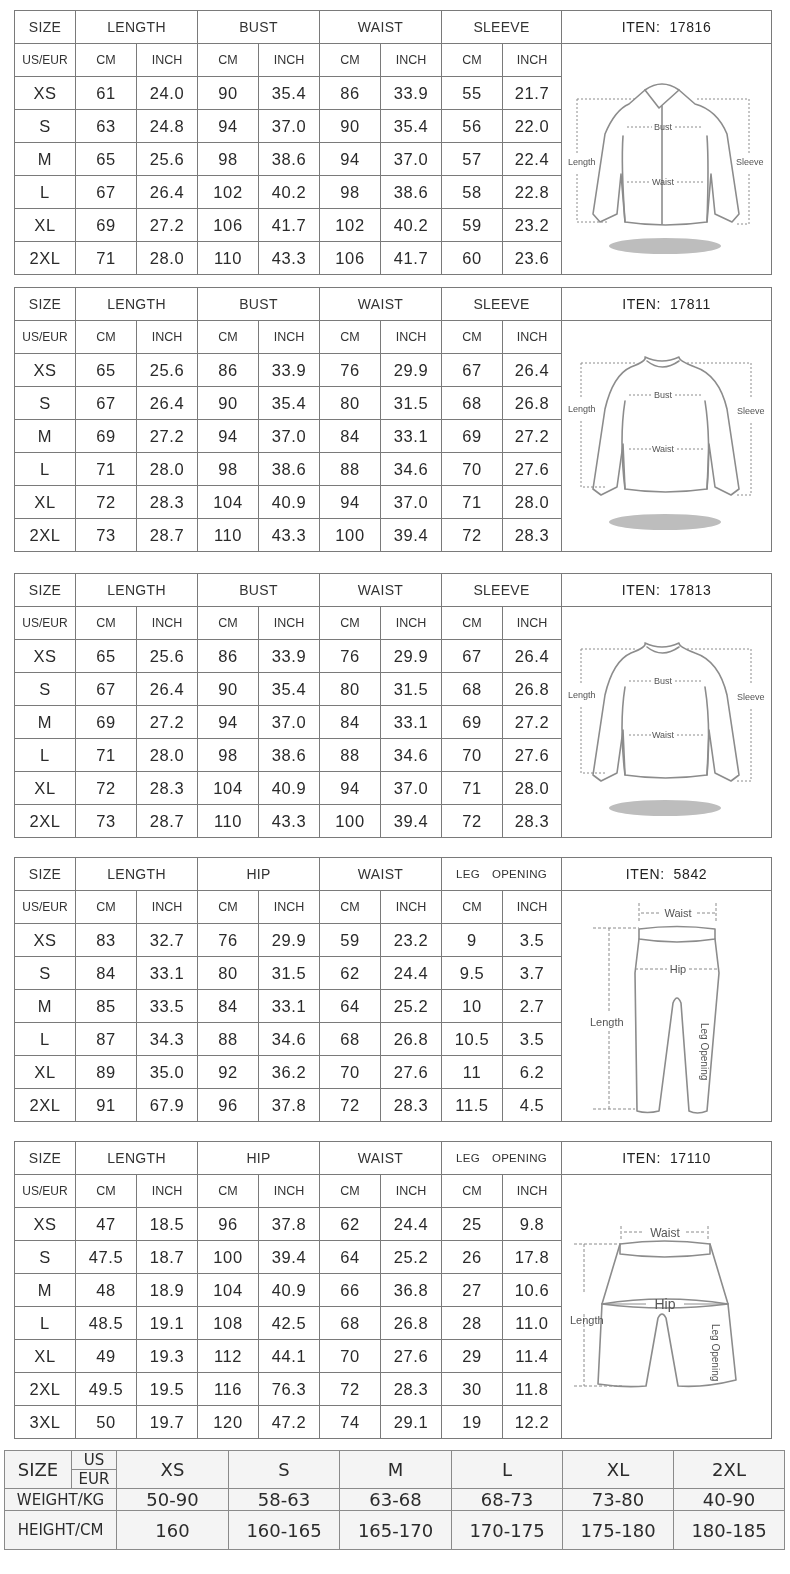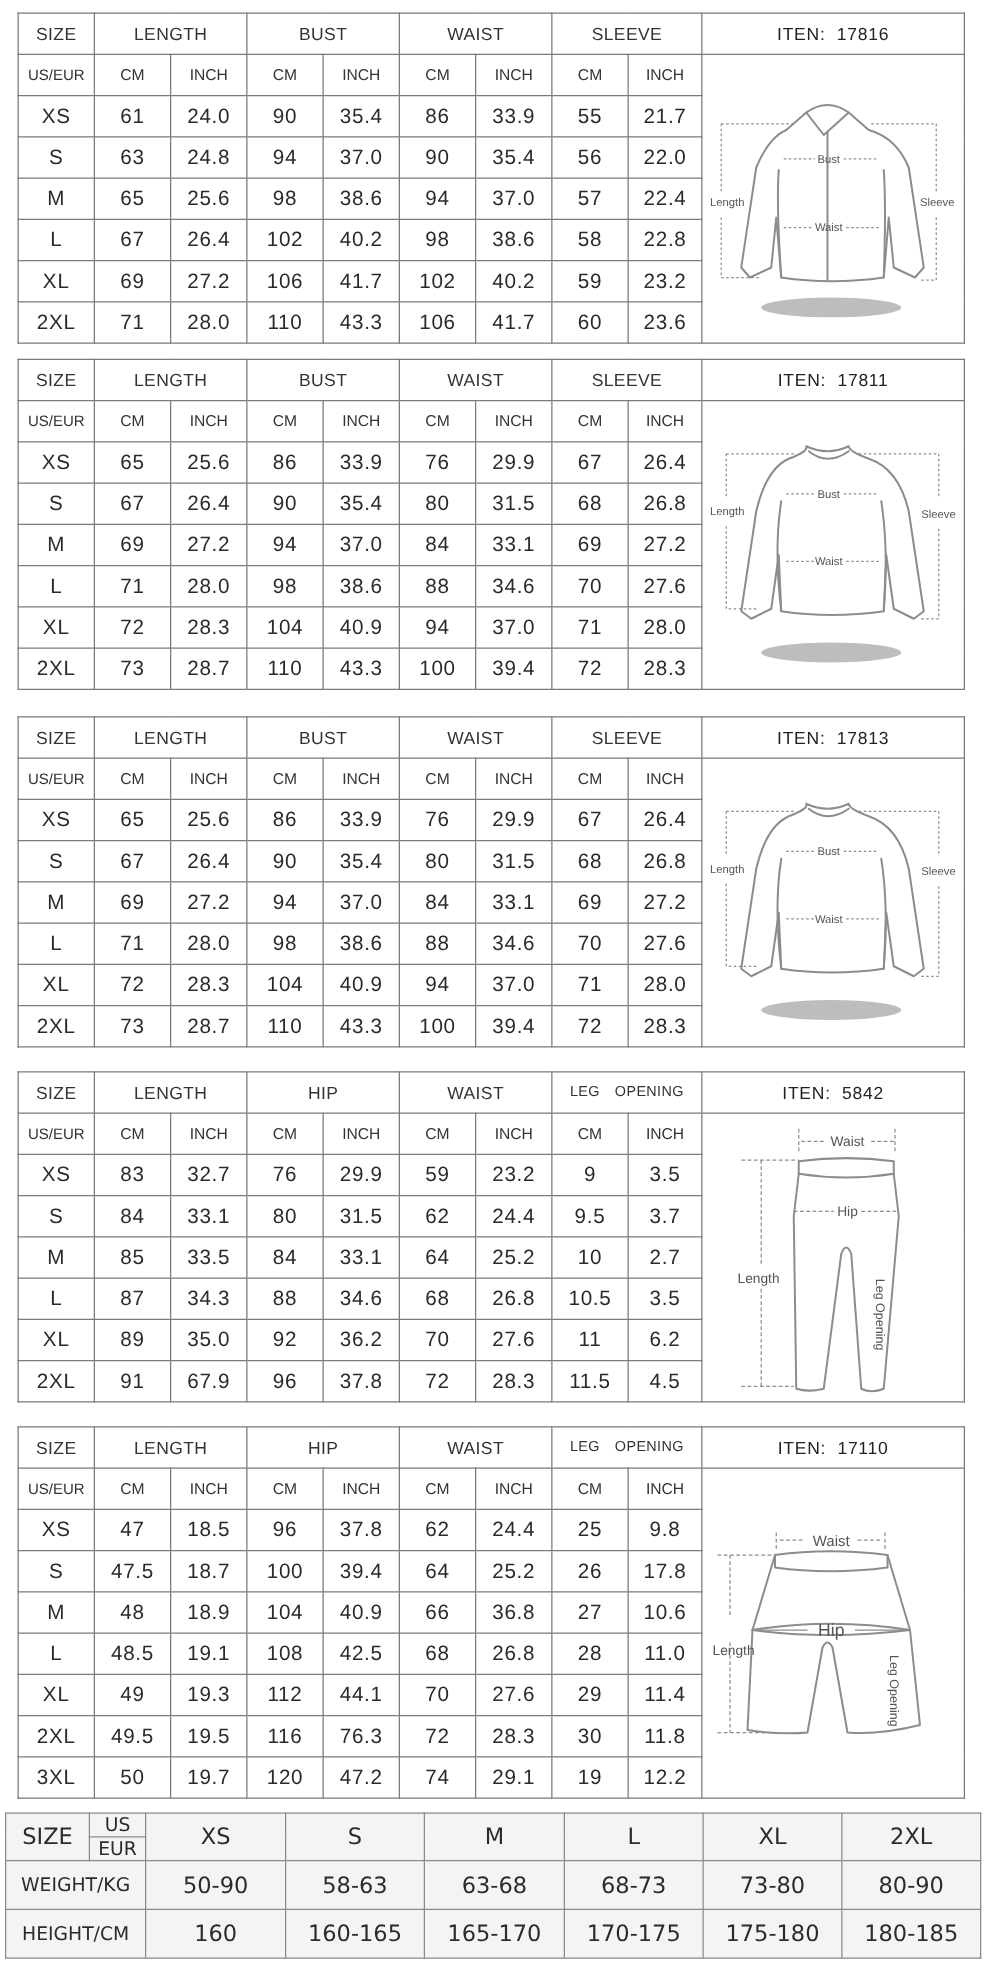--- a/index.html
+++ b/index.html
@@ -671,28 +671,28 @@
     <td class="g-val" rowspan="2">XS</td>
     <td class="g-val" rowspan="2">S</td>
     <td class="g-val" rowspan="2">M</td>
     <td class="g-val" rowspan="2">L</td>
     <td class="g-val" rowspan="2">XL</td>
     <td class="g-val" rowspan="2">2XL</td>
   </tr>
   <tr style="height:19px">
     <td class="g-us">EUR</td>
   </tr>
-  <tr style="height:39px">
+  <tr style="height:22px">
     <td class="g-lbl" colspan="2">WEIGHT/KG</td>
     <td class="g-val">50-90</td>
     <td class="g-val">58-63</td>
     <td class="g-val">63-68</td>
     <td class="g-val">68-73</td>
     <td class="g-val">73-80</td>
-    <td class="g-val">80-90</td>
+    <td class="g-val">40-90</td>
   </tr>
   <tr style="height:39px">
     <td class="g-lbl" colspan="2">HEIGHT/CM</td>
     <td class="g-val">160</td>
     <td class="g-val">160-165</td>
     <td class="g-val">165-170</td>
     <td class="g-val">170-175</td>
     <td class="g-val">175-180</td>
     <td class="g-val">180-185</td>
   </tr>

